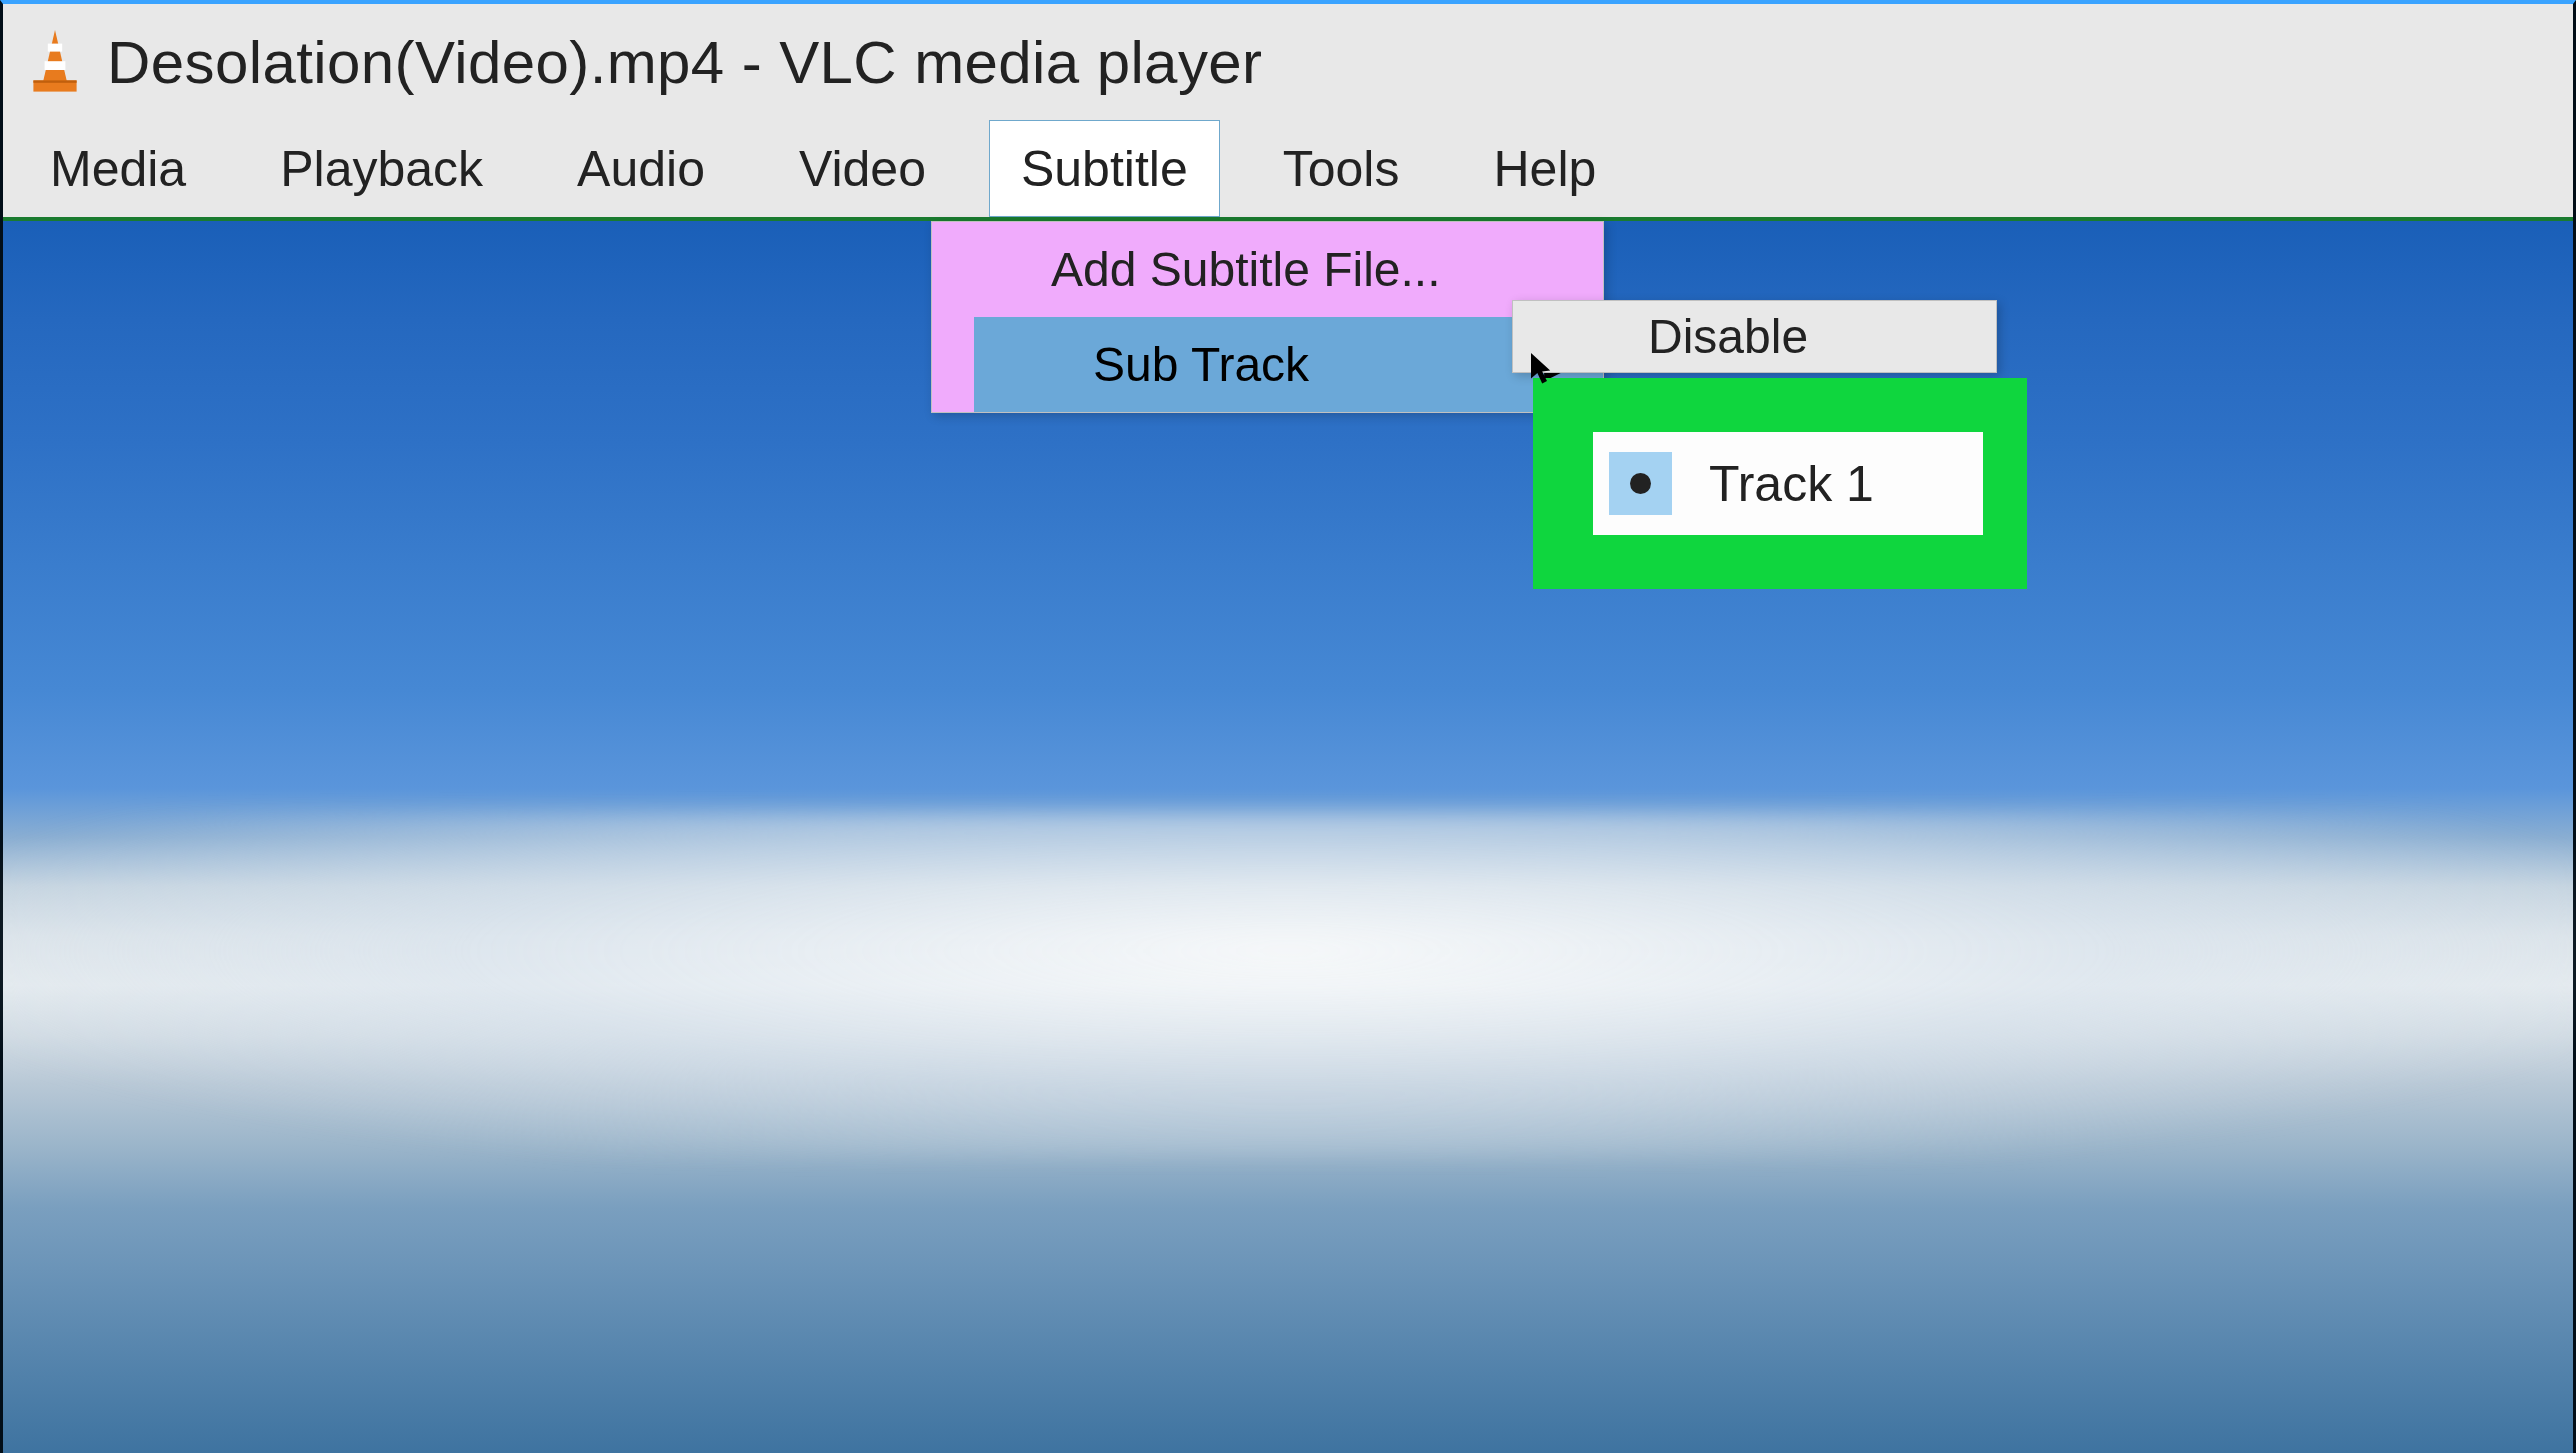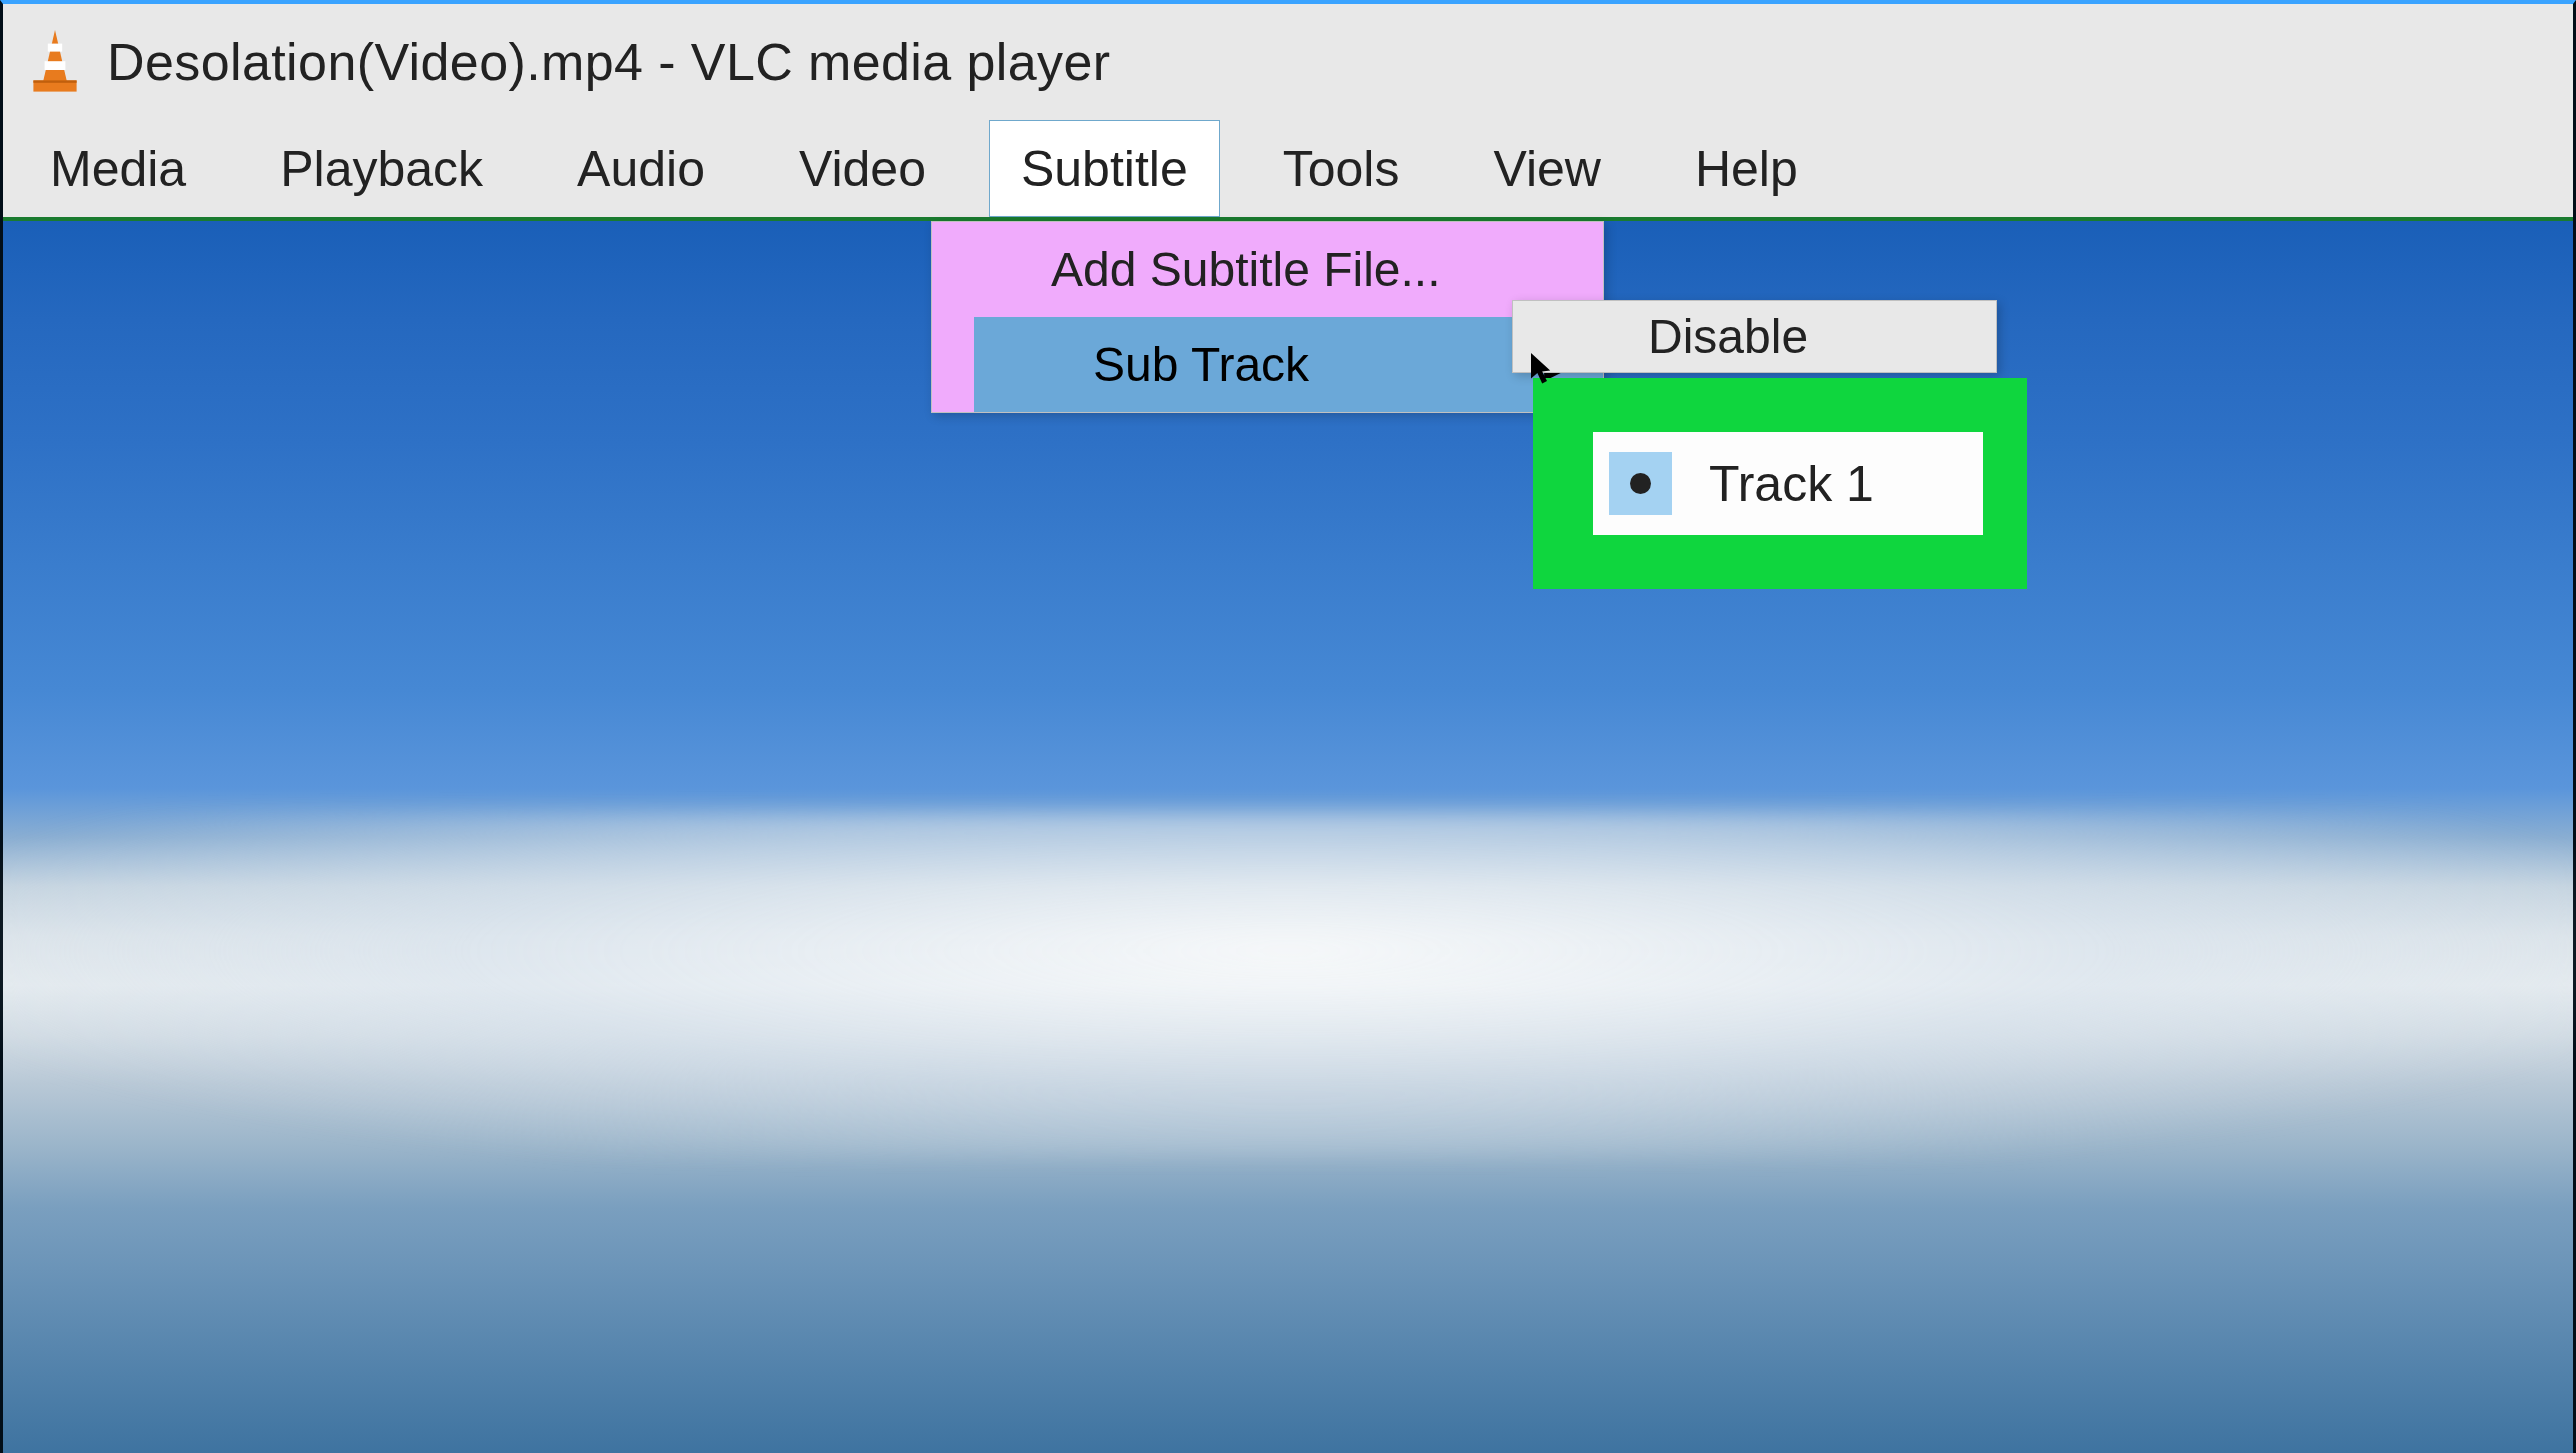--- a/index.html
+++ b/index.html
@@ -29,21 +29,21 @@
     padding: 0 24px;
   }
   .vlc-icon {
     width: 56px;
     height: 72px;
     margin-right: 24px;
     position: relative;
   }
   .vlc-icon svg { width: 100%; height: 100%; }
   .title-text {
-    font-size: 52px;
+    font-size: 60px;
     color: #222;
     font-weight: 400;
     letter-spacing: 0.4px;
   }
   .menubar {
     background: #e8e8e8;
     height: 101px;
     display: flex;
     align-items: stretch;
     padding: 0 16px;
@@ -224,21 +224,20 @@
     <span class="title-text">Desolation(Video).mp4 - VLC media player</span>
   </div>
 
   <div class="menubar">
     <div class="menu-item">Media</div>
     <div class="menu-item">Playback</div>
     <div class="menu-item">Audio</div>
     <div class="menu-item">Video</div>
     <div class="menu-item active">Subtitle</div>
     <div class="menu-item">Tools</div>
-    <div class="menu-item">View</div>
     <div class="menu-item">Help</div>
   </div>
 
   <div class="video-area">
     <div class="cloud-layer"></div>
   </div>
 
 </div>
 
 <div class="dropdown">

